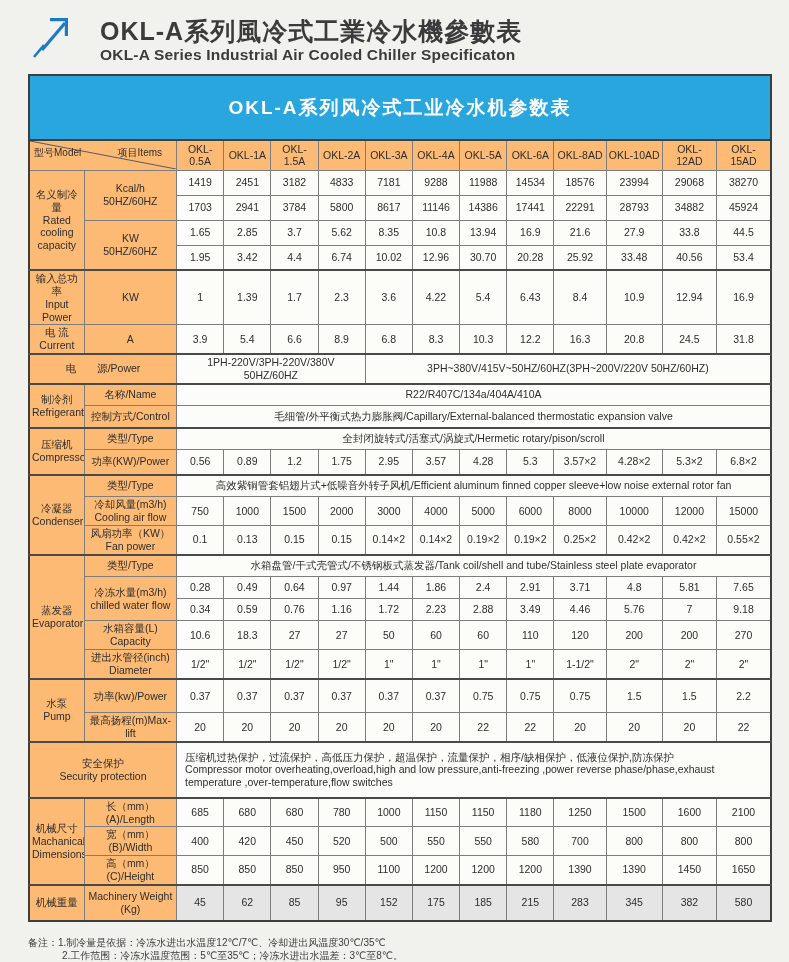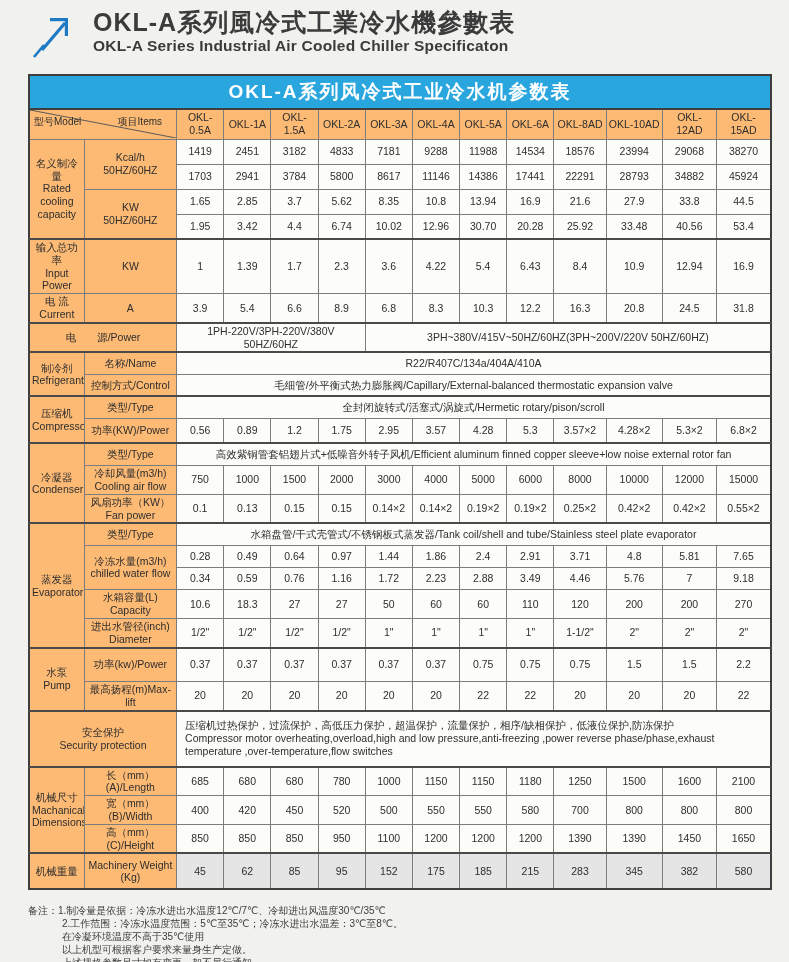--- a/index.html
+++ b/index.html
@@ -1,29 +1,29 @@
 <!DOCTYPE html>
 <html><head>
 <meta charset="utf-8">
 <style>
   html,body{margin:0;padding:0;background:#f1f1ed;}
   body{font-family:"Liberation Sans","DejaVu Sans",sans-serif;color:#2e2e2e;width:789px;}
   .page{box-sizing:border-box;width:789px;padding:6px 15px 8px 28px;}
   
-  .hd{display:flex;align-items:flex-start;gap:17px;margin:2px 0 10px 2px;}
+  .hd{display:flex;align-items:flex-end;gap:24px;margin:2px 0 10px 2px;}
   .logo{flex:0 0 auto;margin-top:2px;}
   .titles h1{margin:0;font-size:25px;font-weight:700;color:#3b3b3b;letter-spacing:1px;line-height:1.15;}
   .titles h2{margin:0;font-size:15.5px;font-weight:600;color:#3b3b3b;letter-spacing:.2px;}
   
   table{border-collapse:collapse;table-layout:fixed;width:744px;background:#fbfbf7;border:2px solid #3e3e3e;}
   td{border:1px solid #7d7d7d;font-size:10.5px;text-align:center;vertical-align:middle;
      padding:1px 2px;line-height:1.22;white-space:pre-line;overflow:hidden;color:#2e2e2e;}
   tr.sec td{border-top:2px solid #4a4a4a;}
   td.band{background:#2aa6de;color:#fff;font-size:19px;font-weight:700;letter-spacing:2px;
-          border-bottom:2px solid #3e3e3e;padding:4px 0;}
+          border-bottom:2px solid #3e3e3e;padding:20px 0;}
   td.cat,td.item,td.hdr,td.gray{background:#fdba74;}
   td.val{background:#fcfcf8;}
   tr.grayrow td.val{background:#e5e5e5;}
   td.left{text-align:left;padding:3px 8px;}
   td.hdr{font-size:10.5px;}
   
   td.corner{position:relative;padding:0;}
   .cwrap{position:relative;width:100%;height:100%;min-height:28px;}
   .cwrap svg{position:absolute;left:0;top:0;width:100%;height:100%;}
   .cwrap .m{position:absolute;left:4px;top:6px;font-size:10px;}

